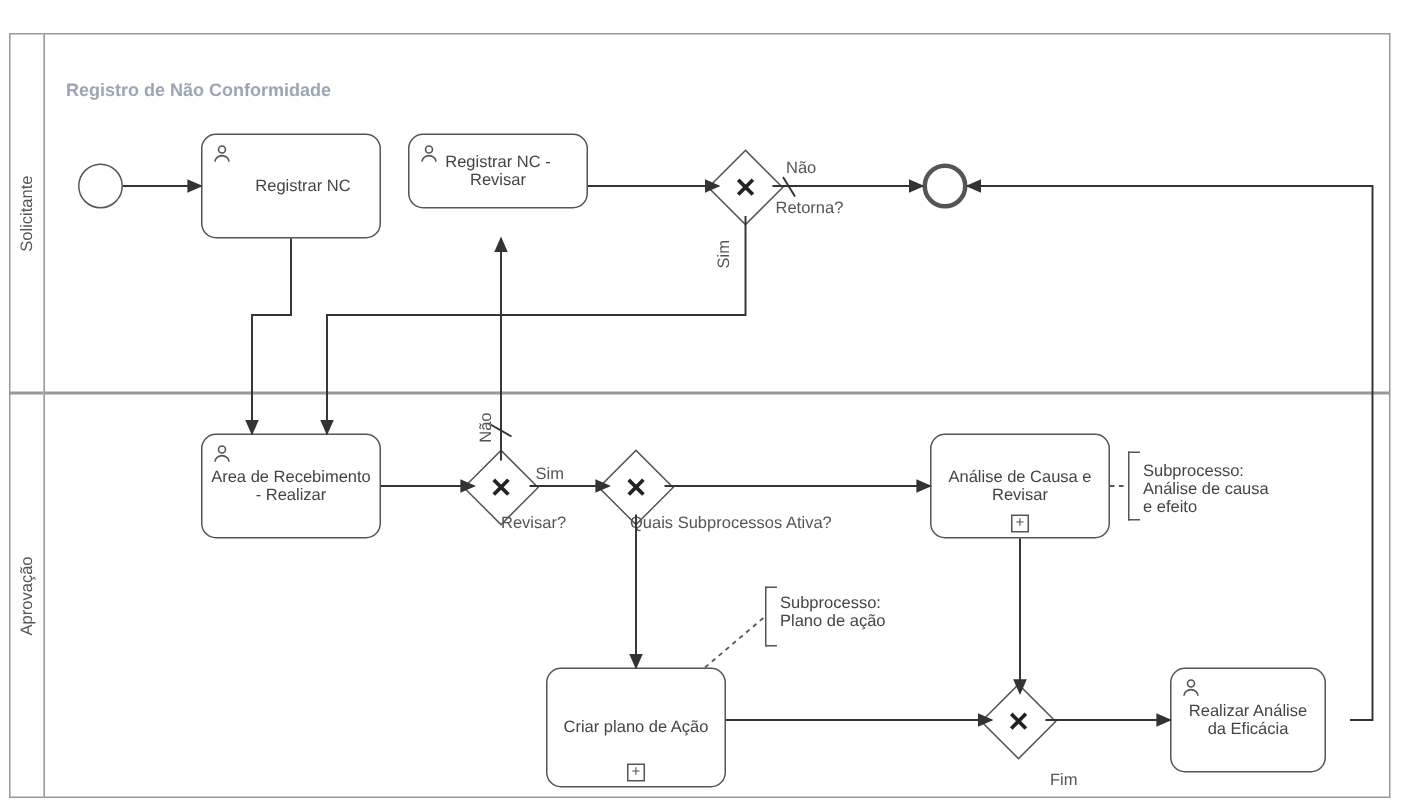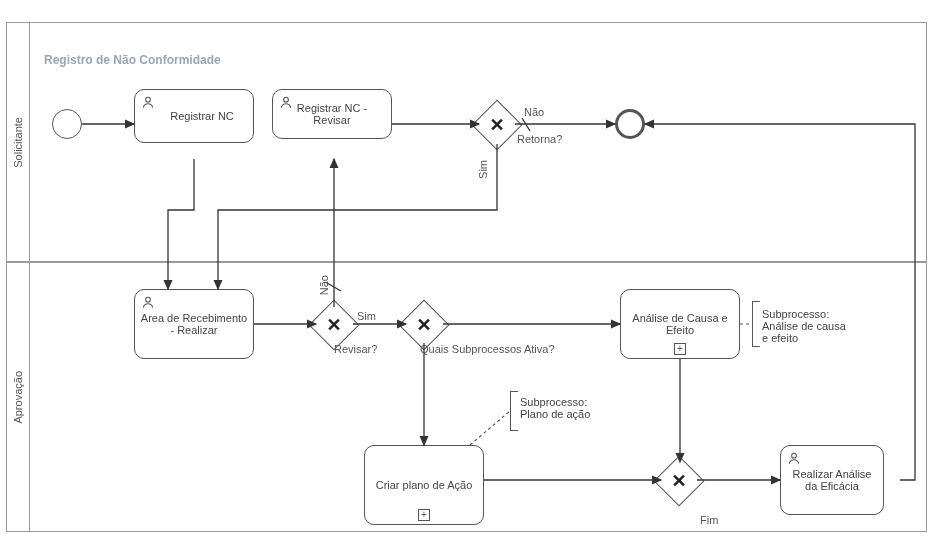--- a/index.html
+++ b/index.html
@@ -143,21 +143,21 @@
 
   <div class="lane-label-box" style="left:6px; top:262px; width:24px; height:270px;">
     <span class="lane-label-text">Aprovação</span>
   </div>
   <div class="lane-body" style="left:29px; top:262px; width:898px; height:270px;"></div>
 
   <div class="title" style="left:44px; top:38px;margin-top:15px;">Registro de Não Conformidade</div>
 
   <div class="start-event" style="left:52px; top:109px;"></div>
 
-  <div class="task" style="left:134px; top:89px; width:120px; height:54px;padding-left:20px;">
+  <div class="task" style="left:134px; top:89px; width:120px; height:70px;padding-left:20px;">
     <span class="user-icon">
       <svg width="14" height="14" viewBox="0 0 24 24">
           <circle cx="12" cy="8" r="4" fill="none" stroke="#555" stroke-width="1.8"></circle>
           <path d="M4 22c0-4 4-7 8-7s8 3 8 7" fill="none" stroke="#555" stroke-width="1.8"></path>
         </svg>
     </span>
     <span>Registrar NC</span>
   </div>
 
   <div class="task" style="left:272px; top:89px; width:120px; height:50px;">
@@ -195,21 +195,21 @@
   <div class="label" style="left:334px; top:343px;">Revisar?</div>
   <div class="label" style="left:357px; top:310px;">Sim</div>
   <div class="label vlabel" style="left:318px; top:275px;">Não</div>
 
   <div class="gateway" style="left:406px; top:307px;">
     <span class="x">✕</span>
   </div>
   <div class="label" style="left:420px; top:343px;">Quais Subprocessos Ativa?</div>
 
   <div class="task" style="left:620px; top:289px; width:120px; height:70px;">
-    <span>Análise de Causa e Efeito</span>
+    <span>Análise de Causa e Revisar</span>
     <div class="plus-marker">+</div>
   </div>
 
   <div class="annotation-bracket" style="left:752px; top:301px; height:46px;"></div>
   <div class="annotation-text" style="left:762px; top:308px; width:90px;">Subprocesso: Análise de causa e efeito</div>
 
   <div class="task" style="left:364px; top:445px; width:120px; height:80px;">
     <span>Criar plano de Ação</span>
     <div class="plus-marker">+</div>
   </div>

